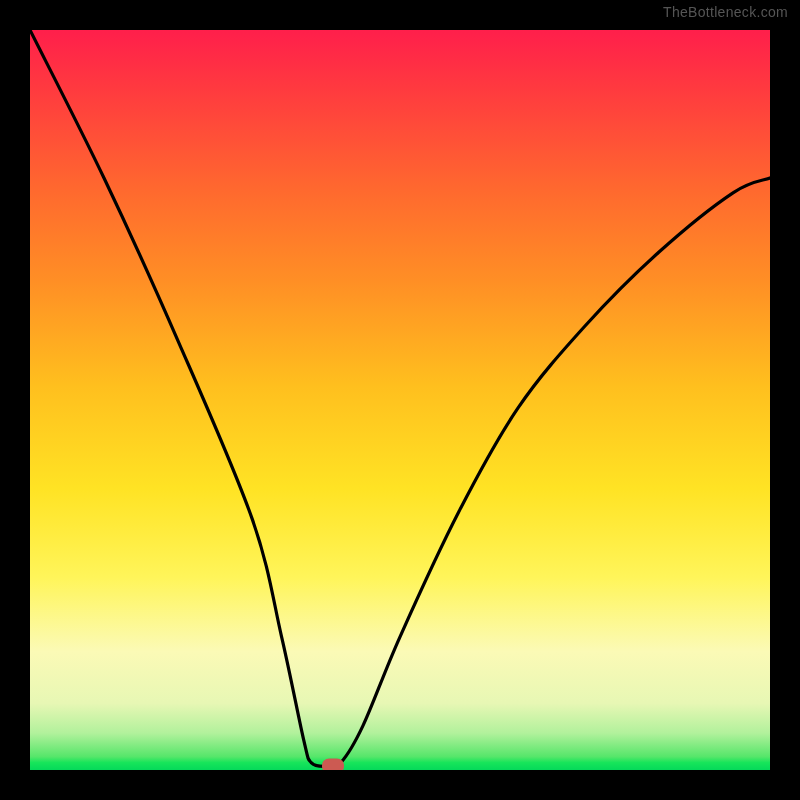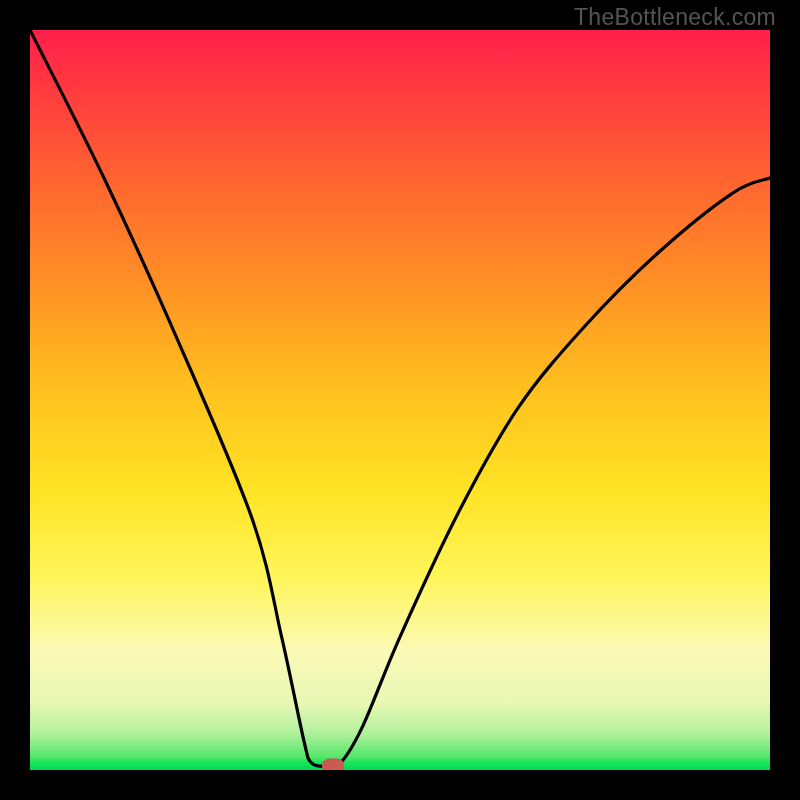--- a/index.html
+++ b/index.html
@@ -13,23 +13,23 @@
   }
   .frame {
     position: relative;
     width: 800px;
     height: 800px;
     background: #000;
   }
   .watermark {
     position: absolute;
     top: 4px;
-    right: 24px;
+    right: 12px;
     color: #555;
-    font-size: 23px;
+    font-size: 14px;
     font-weight: 500;
     letter-spacing: 0.3px;
     z-index: 5;
   }
   .plot-area {
     position: absolute;
     left: 30px;
     top: 30px;
     width: 740px;
     height: 740px;

